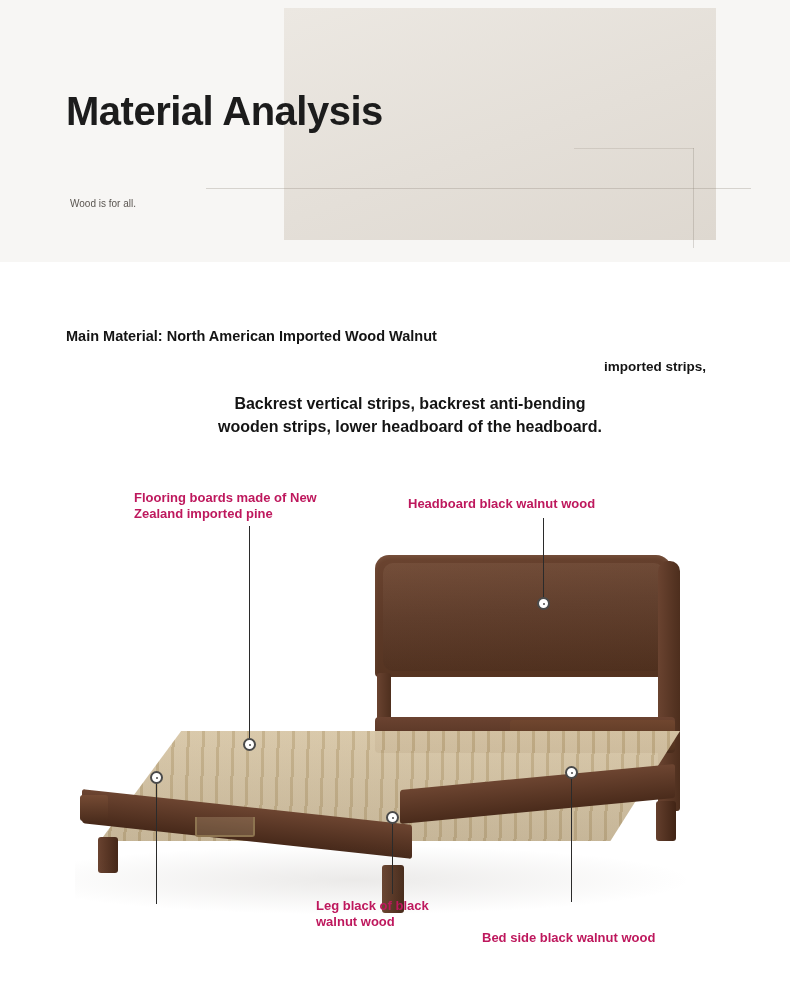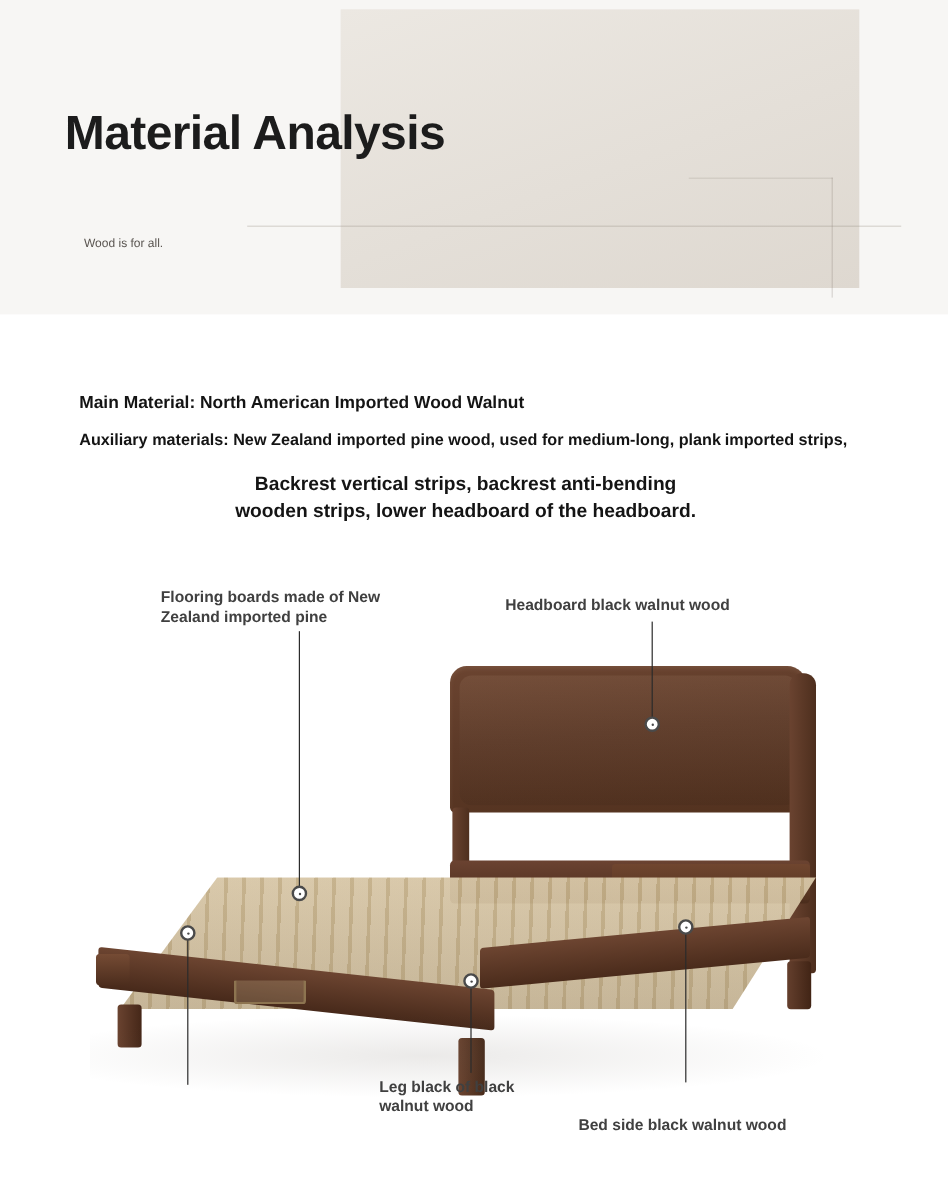--- a/index.html
+++ b/index.html
@@ -43,21 +43,21 @@
     background: rgba(120,110,100,0.18);
   }
   .header-rule {
     position: absolute;
     left: 206px; top: 188px;
     width: 545px; height: 1px;
     background: rgba(140,130,120,0.30);
   }
   .page-title {
     position: absolute;
-    left: 54px; top: 62px;
+    left: 66px; top: 62px;
     font-size: 40px;
     font-weight: bold;
     letter-spacing: -0.5px;
     color: #1c1c1c;
   }
   .tagline {
     position: absolute;
     left: 70px; top: 198px;
     font-size: 10px;
     color: #5a5550;
@@ -75,38 +75,38 @@
   }
   .spec-aux {
     left: 66px; top: 357px;
     width: 640px;
     font-size: 13.5px;
     line-height: 20px;
     text-align: right;
   }
   .spec-aux .lead { float: left; }
   .spec-lines {
-    left: 58px; top: 392px;
+    left: 80px; top: 392px;
     width: 660px;
     font-size: 16px;
     line-height: 23px;
     text-align: center;
   }
 
   
   .diagram {
     position: absolute;
     left: 0; top: 470px;
     width: 790px; height: 500px;
   }
   .callout-label {
     position: absolute;
     font-size: 13px;
     font-weight: bold;
-    color: #404040;
+    color: #be185d;
     line-height: 16px;
     white-space: pre-line;
   }
   .leader {
     position: absolute;
     width: 1px;
     background: #2b2b2b;
   }
   .hotspot {
     position: absolute;
@@ -273,21 +273,20 @@
     <div class="ph-edge2"></div>
   </div>
   <div class="header-rule"></div>
   <h1 class="page-title">Material Analysis</h1>
   <div class="tagline">Wood is for all.</div>
 </div>
 
 <div class="spec spec-main">Main Material: North American Imported Wood Walnut</div>
 
 <div class="spec spec-aux">
-  <span class="lead">Auxiliary materials: New Zealand imported pine wood, used for medium-long, plank</span>
   <span>imported strips,</span>
 </div>
 
 <div class="spec spec-lines">
   <div>Backrest vertical strips, backrest anti-bending</div>
   <div>wooden strips, lower headboard of the headboard.</div>
 </div>
 
 <div class="diagram">
 
@@ -313,21 +312,21 @@
     <div class="leg-front-right"></div>
     <div class="leg-back-right"></div>
     <div class="floor-shadow"></div>
   </div>
 
   <div class="callout-label" style="left:134px; top:20px; width:220px;">Flooring boards made of New
 Zealand imported pine</div>
   <div class="leader" style="left:249px; top:56px; height:219px;"></div>
   <div class="hotspot" style="left:243px; top:268px;"></div>
 
-  <div class="callout-label" style="left:421px; top:26px; width:290px;">Headboard black walnut wood</div>
+  <div class="callout-label" style="left:408px; top:26px; width:290px;">Headboard black walnut wood</div>
   <div class="leader" style="left:543px; top:48px; height:85px;"></div>
   <div class="hotspot" style="left:537px; top:127px;"></div>
 
   <div class="leader" style="left:156px; top:312px; height:122px;"></div>
   <div class="hotspot" style="left:150px; top:301px;"></div>
 
   <div class="callout-label" style="left:316px; top:428px; width:170px;">Leg black of black
 walnut wood</div>
   <div class="leader" style="left:392px; top:352px; height:72px;"></div>
   <div class="hotspot" style="left:386px; top:341px;"></div>

